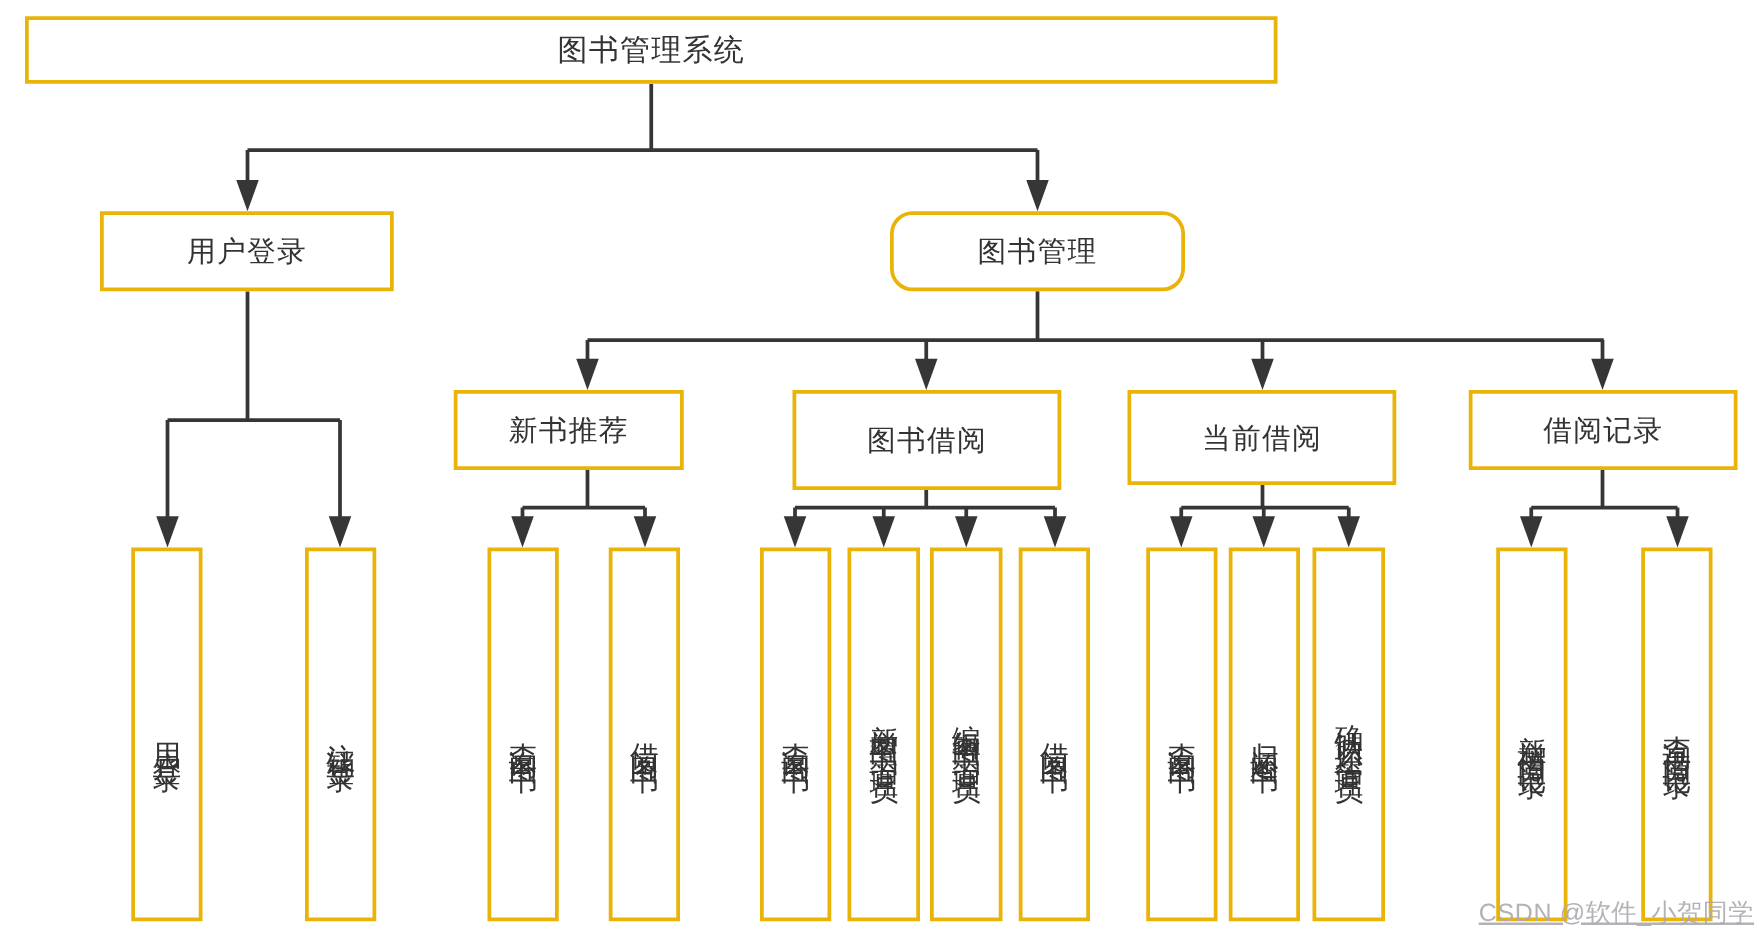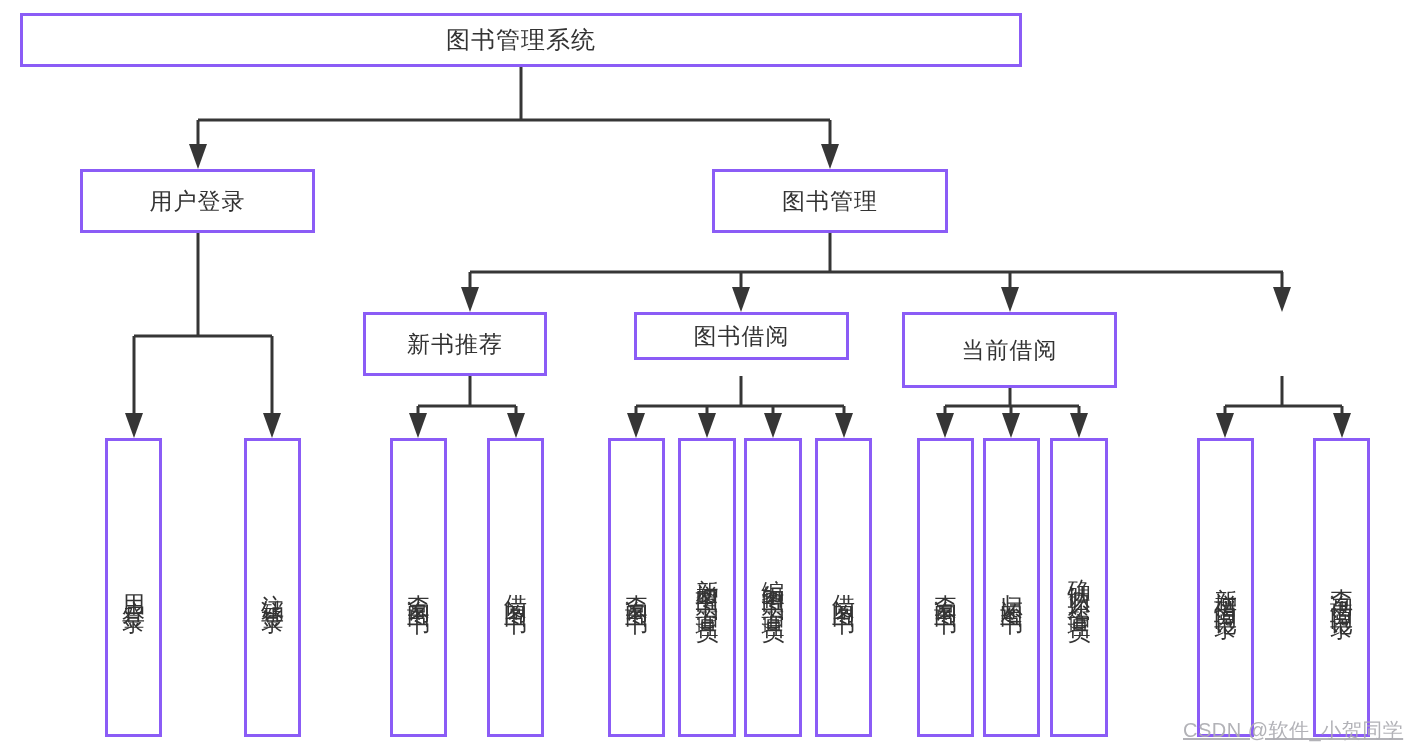--- a/index.html
+++ b/index.html
@@ -14,21 +14,21 @@
   .wires {
     position: absolute;
     left: 0; top: 0;
     width: 1405px; height: 747px;
     z-index: 1;
   }
   .box {
     position: absolute;
     box-sizing: border-box;
     background: #ffffff;
-    border: 3px solid #8b5cf6;
+    border: 3px solid #eab308;
     color: #333333;
     display: flex;
     align-items: center;
     justify-content: center;
     z-index: 2;
   }
   .box.h span {
     font-size: 23px;
     letter-spacing: 1px;
     white-space: nowrap;
@@ -127,33 +127,36 @@
     </g>
   </svg>
 
   <div class="box h title" style="left:20px; top:13px; width:1002px; height:54px;">
     <span>图书管理系统</span>
   </div>
 
   <div class="box h" style="left:80px; top:169px; width:235px; height:64px;">
     <span>用户登录</span>
   </div>
-  <div class="box h" style="left:712px; top:169px; width:236px; height:64px;">
+  <div class="box h" style="left:712px; top:169px; width:236px; height:64px;border-radius:18px;">
     <span>图书管理</span>
   </div>
 
   <div class="box h" style="left:363px; top:312px; width:184px; height:64px;">
     <span>新书推荐</span>
   </div>
-  <div class="box h" style="left:634px; top:312px; width:215px; height:48px;">
+  <div class="box h" style="left:634px; top:312px; width:215px; height:80px;">
     <span>图书借阅</span>
   </div>
   <div class="box h" style="left:902px; top:312px; width:215px; height:76px;">
     <span>当前借阅</span>
   </div>
+  <div class="box h" style="left:1175px; top:312px; width:215px; height:64px;">
+    <span>借阅记录</span>
+  </div>
 
   <div class="box v" style="left:105px; top:438px; width:57px; height:299px;">
     <span>用户登录</span>
   </div>
   <div class="box v" style="left:244px; top:438px; width:57px; height:299px;">
     <span>注销登录</span>
   </div>
 
   <div class="box v" style="left:390px; top:438px; width:57px; height:299px;">
     <span>查询图书</span>

